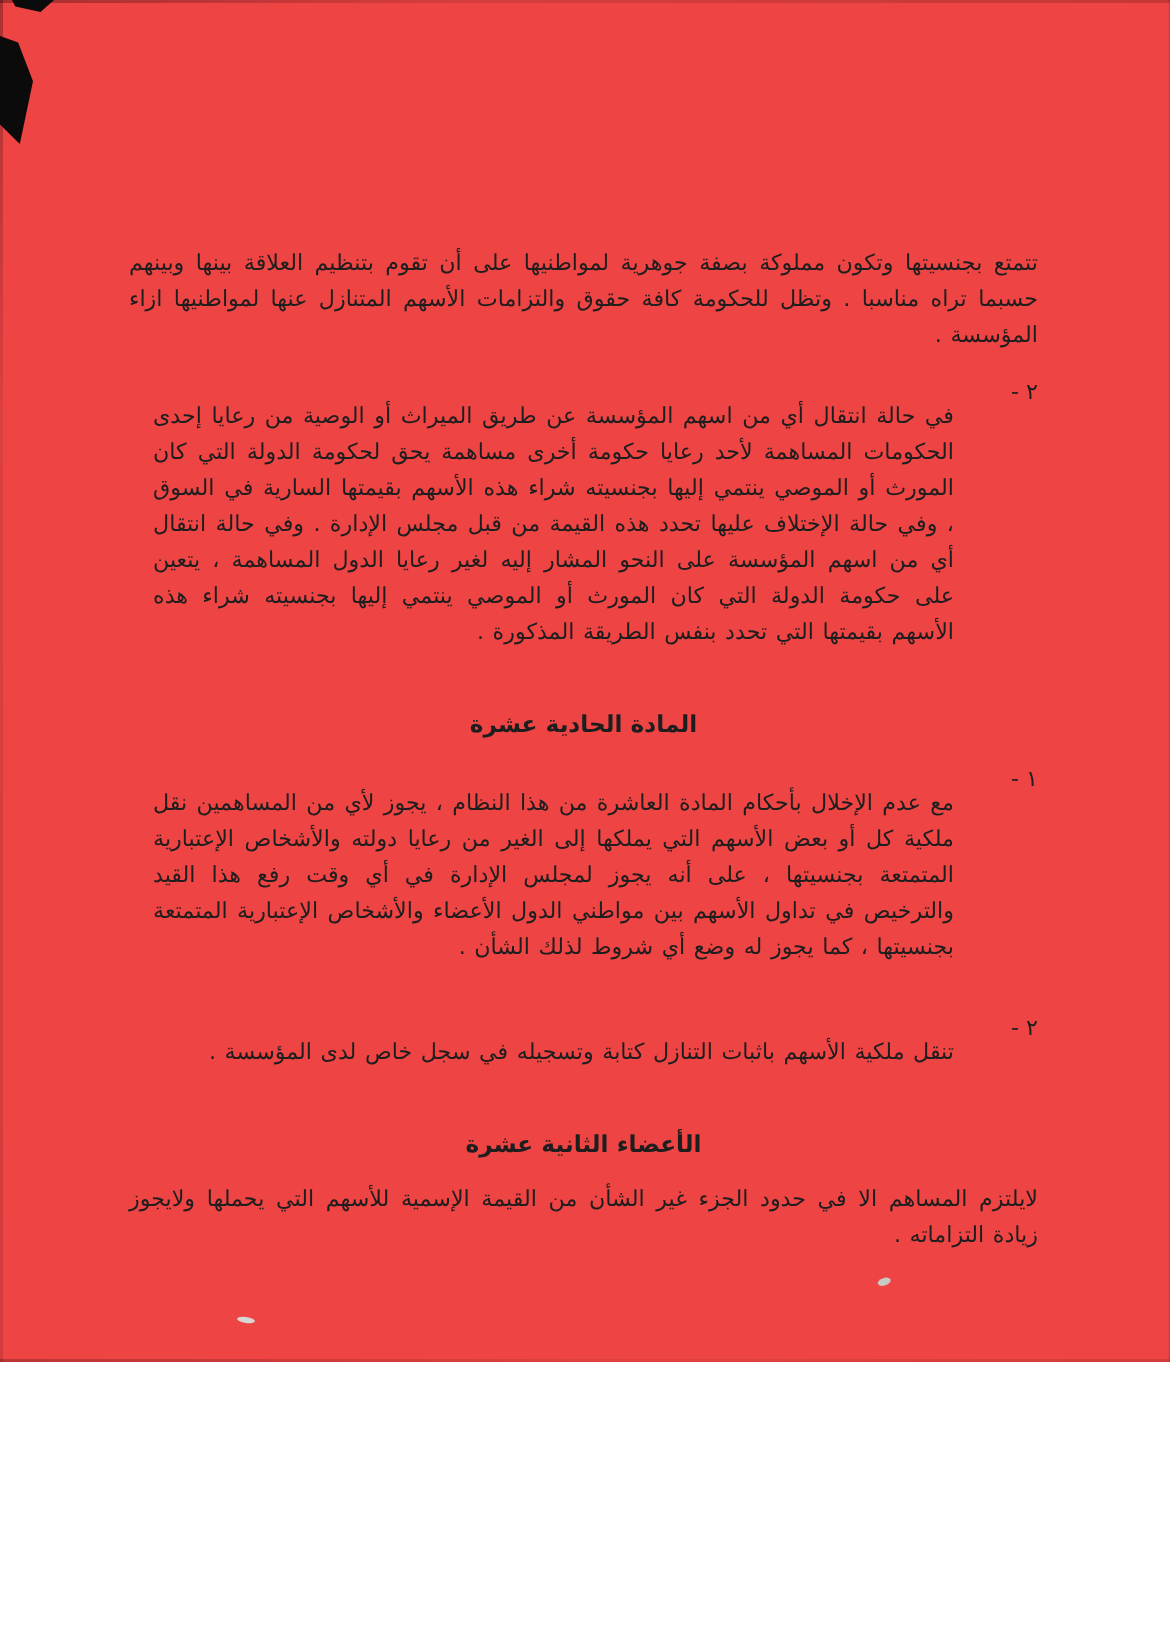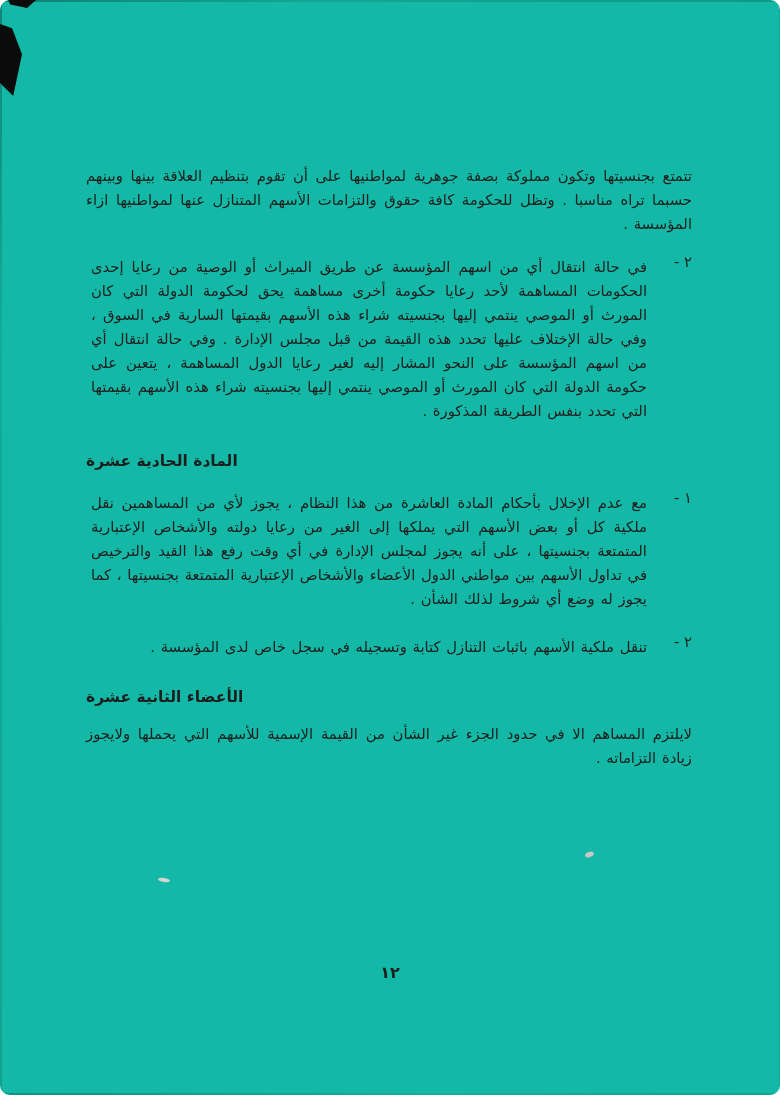--- a/index.html
+++ b/index.html
@@ -1,27 +1,26 @@
 <!DOCTYPE html>
 <html lang="ar" dir="rtl"><head>
 <meta charset="utf-8">
 <style>
   * { box-sizing: border-box; }
   html, body { margin: 0; padding: 0; background: #ffffff; }
 
   .page {
     position: relative;
     width: 780px;
-    height: 1095px;
-    background: #14b8a6;
+    height: 908px;
+    background: #ef4444;
     overflow: hidden;
     font-family: "DejaVu Sans", sans-serif;
     color: #1e1e1e;
     direction: rtl;
-    border-radius: 10px;
   }
 
   
   .edge-top {
     position: absolute; top: 0; left: 0; right: 0; height: 2px;
     background: linear-gradient(to right, rgba(0,0,0,0.30), rgba(0,0,0,0.10) 40%, rgba(0,0,0,0.18));
   }
   .edge-left {
     position: absolute; top: 0; bottom: 0; left: 0; width: 2px;
     background: linear-gradient(to bottom, rgba(0,0,0,0.28), rgba(0,0,0,0.08) 30%, rgba(0,0,0,0.12));
@@ -76,32 +75,32 @@
     margin: 0 0 14px 0;
   }
   .item-marker {
     flex: 0 0 34px;
     font-size: 14.8px;
     line-height: 24px;
     white-space: nowrap;
   }
   .item-text {
     flex: 1;
-    margin: 5px;
+    margin: 16px;
     font-size: 14.8px;
     line-height: 24px;
     text-align: justify;
     word-spacing: 1px;
   }
 
   .heading {
     margin: 24px 0 16px 0;
     font-size: 15.5px;
     font-weight: bold;
-    text-align: left;
+    text-align: center;
     letter-spacing: 0.2px;
   }
 
   .page-number {
     position: absolute;
     top: 963px;
     left: 0; right: 0;
     text-align: center;
     font-size: 16px;
     font-weight: bold;

